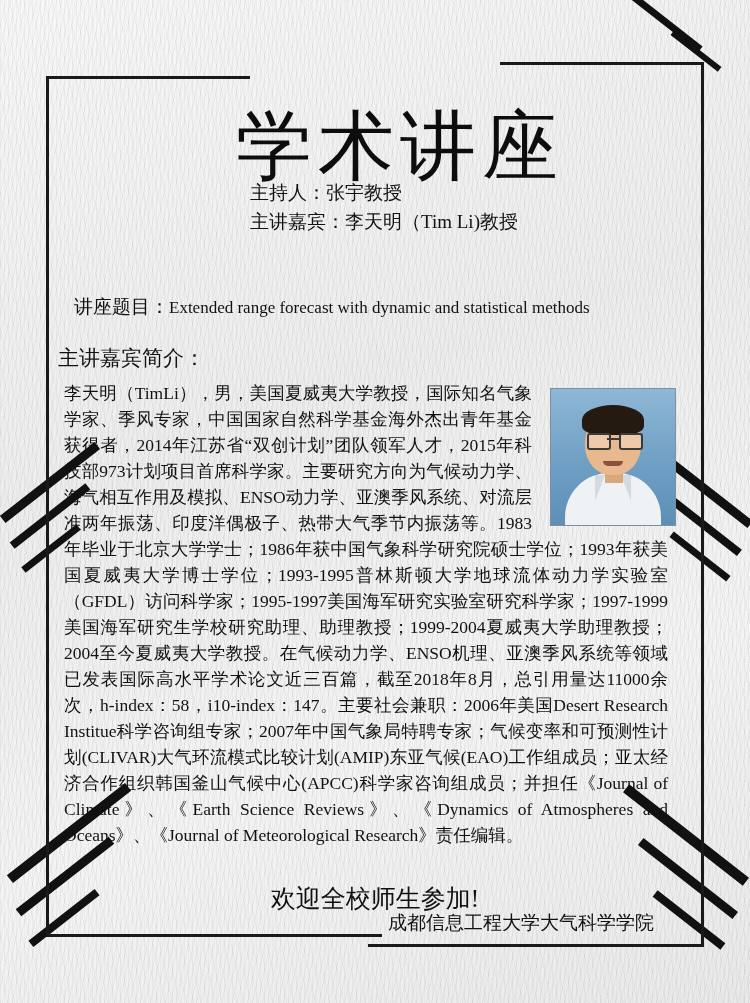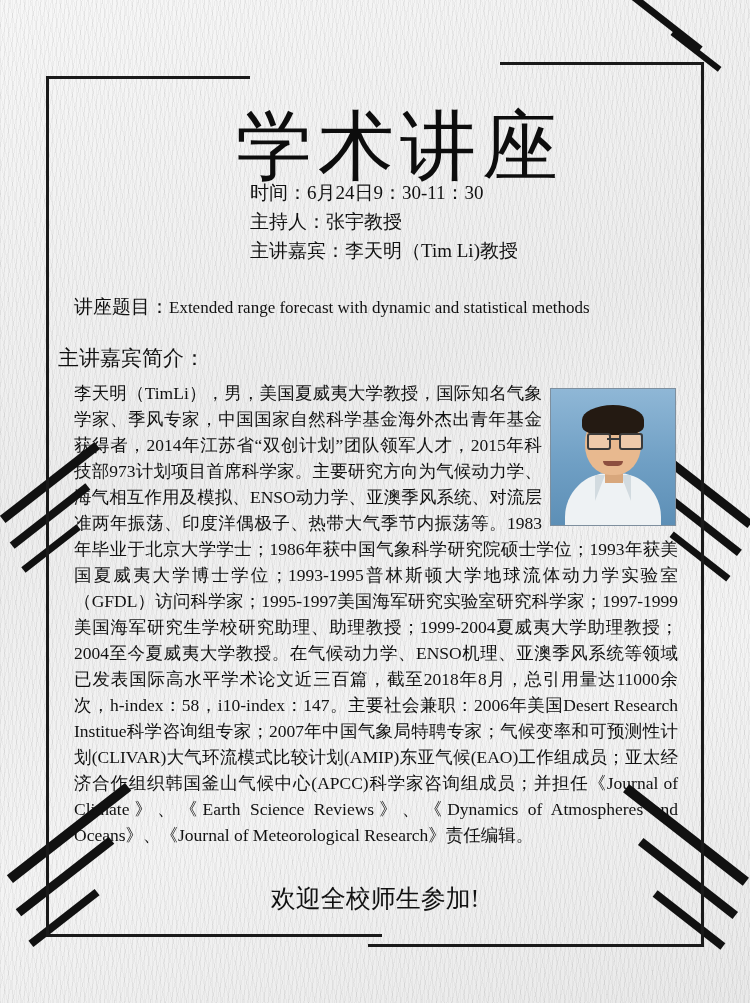--- a/index.html
+++ b/index.html
@@ -192,21 +192,21 @@
   }
   .photo .neck {
     position: absolute;
     left: 54px; top: 80px;
     width: 18px; height: 14px;
     background: #d8a77c;
   }
 
   .bio {
     position: absolute;
-    left: 74px;
+    left: 64px;
     top: 380px;
     width: 604px;
     font-size: 17.5px;
     line-height: 26px;
     color: #111;
     text-align: justify;
   }
   .bio .floatbox {
     float: right;
     width: 136px;
@@ -260,21 +260,20 @@
   <div class="fline fl-topA"></div>
   <div class="fline fl-topB"></div>
   <div class="fline fl-botA"></div>
   <div class="fline fl-botB"></div>
 
   <div class="content">
 
     <div class="title">学术讲座</div>
 
     <div class="meta">
-      <div>时间：6月24日9：30-11：30</div>
       <div>主持人：张宇教授</div>
       <div>主讲嘉宾：李天明（Tim Li)教授</div>
     </div>
 
     <div class="topic">
       <span class="label">讲座题目：</span><span class="value">Extended range forecast with dynamic and statistical methods</span>
     </div>
 
     <div class="bio-head">主讲嘉宾简介：</div>
 
@@ -290,15 +289,16 @@
       <div class="bridge"></div>
       <div class="mouth"></div>
     </div>
 
     <div class="bio">
       <div class="floatbox"></div>
       <span>李天明（TimLi），男，美国夏威夷大学教授，国际知名气象学家、季风专家，中国国家自然科学基金海外杰出青年基金获得者，2014年江苏省“双创计划”团队领军人才，2015年科技部973计划项目首席科学家。主要研究方向为气候动力学、海气相互作用及模拟、ENSO动力学、亚澳季风系统、对流层准两年振荡、印度洋偶极子、热带大气季节内振荡等。1983年毕业于北京大学学士；1986年获中国气象科学研究院硕士学位；1993年获美国夏威夷大学博士学位；1993-1995普林斯顿大学地球流体动力学实验室（GFDL）访问科学家；1995-1997美国海军研究实验室研究科学家；1997-1999美国海军研究生学校研究助理、助理教授；1999-2004夏威夷大学助理教授；2004至今夏威夷大学教授。在气候动力学、ENSO机理、亚澳季风系统等领域已发表国际高水平学术论文近三百篇，截至2018年8月，总引用量达11000余次，h-index：58，i10-index：147。主要社会兼职：2006年美国Desert Research Institue科学咨询组专家；2007年中国气象局特聘专家；气候变率和可预测性计划(CLIVAR)大气环流模式比较计划(AMIP)东亚气候(EAO)工作组成员；亚太经济合作组织韩国釜山气候中心(APCC)科学家咨询组成员；并担任《Journal of Climate》、《Earth Science Reviews》、《Dynamics of Atmospheres and Oceans》、《Journal of Meteorological Research》责任编辑。</span>
     </div>
 
     <div class="welcome">欢迎全校师生参加!</div>
+    <div class="signature">成都信息工程大学大气科学学院</div>
 
   </div>
 </div>
 
 </body></html>

